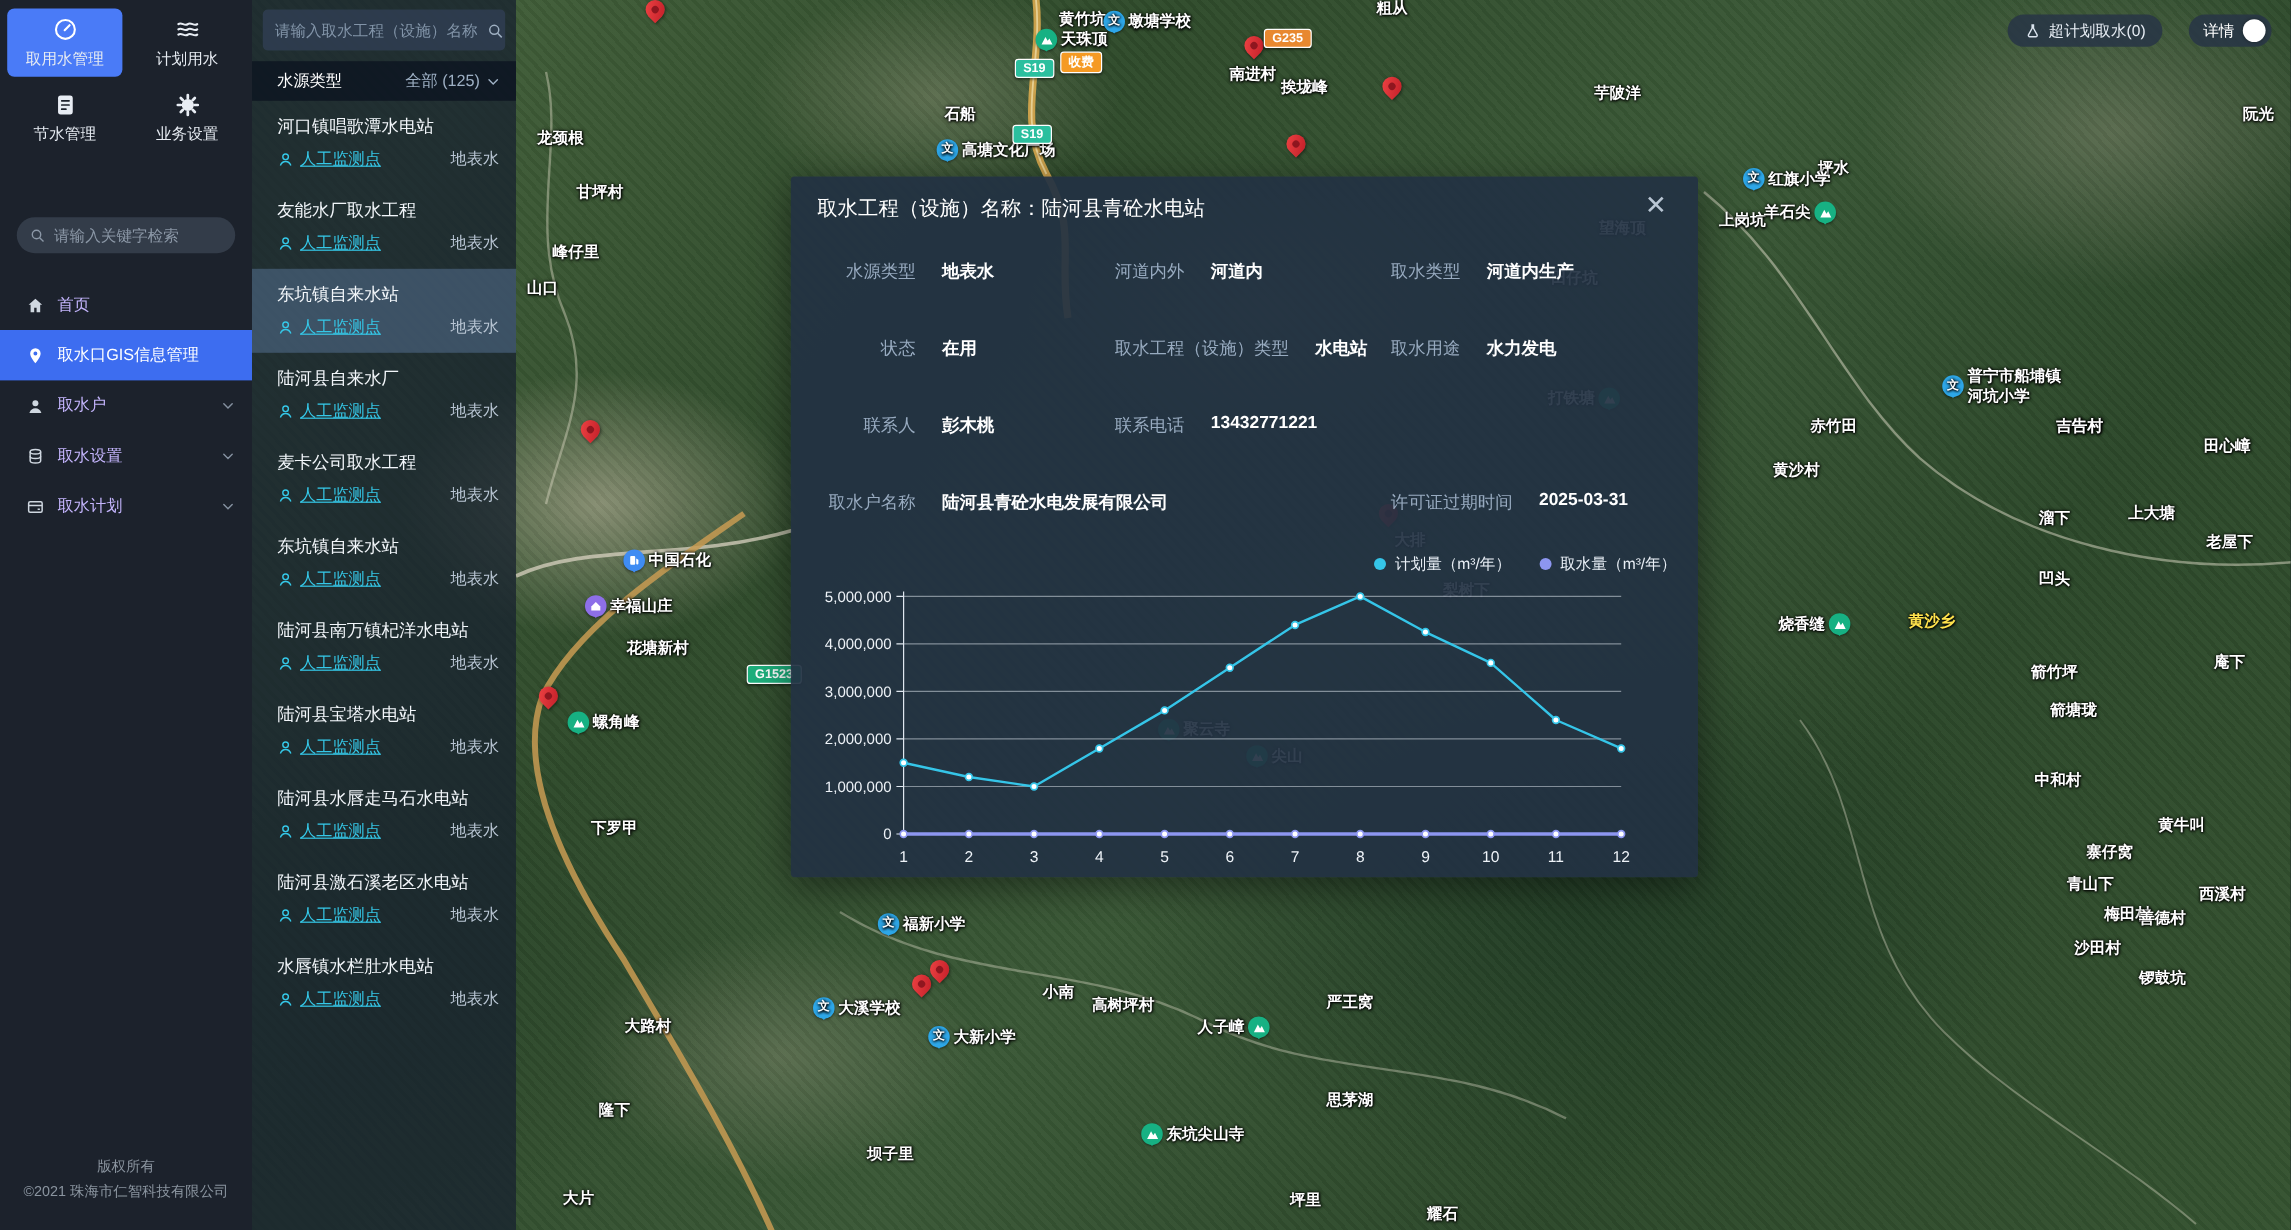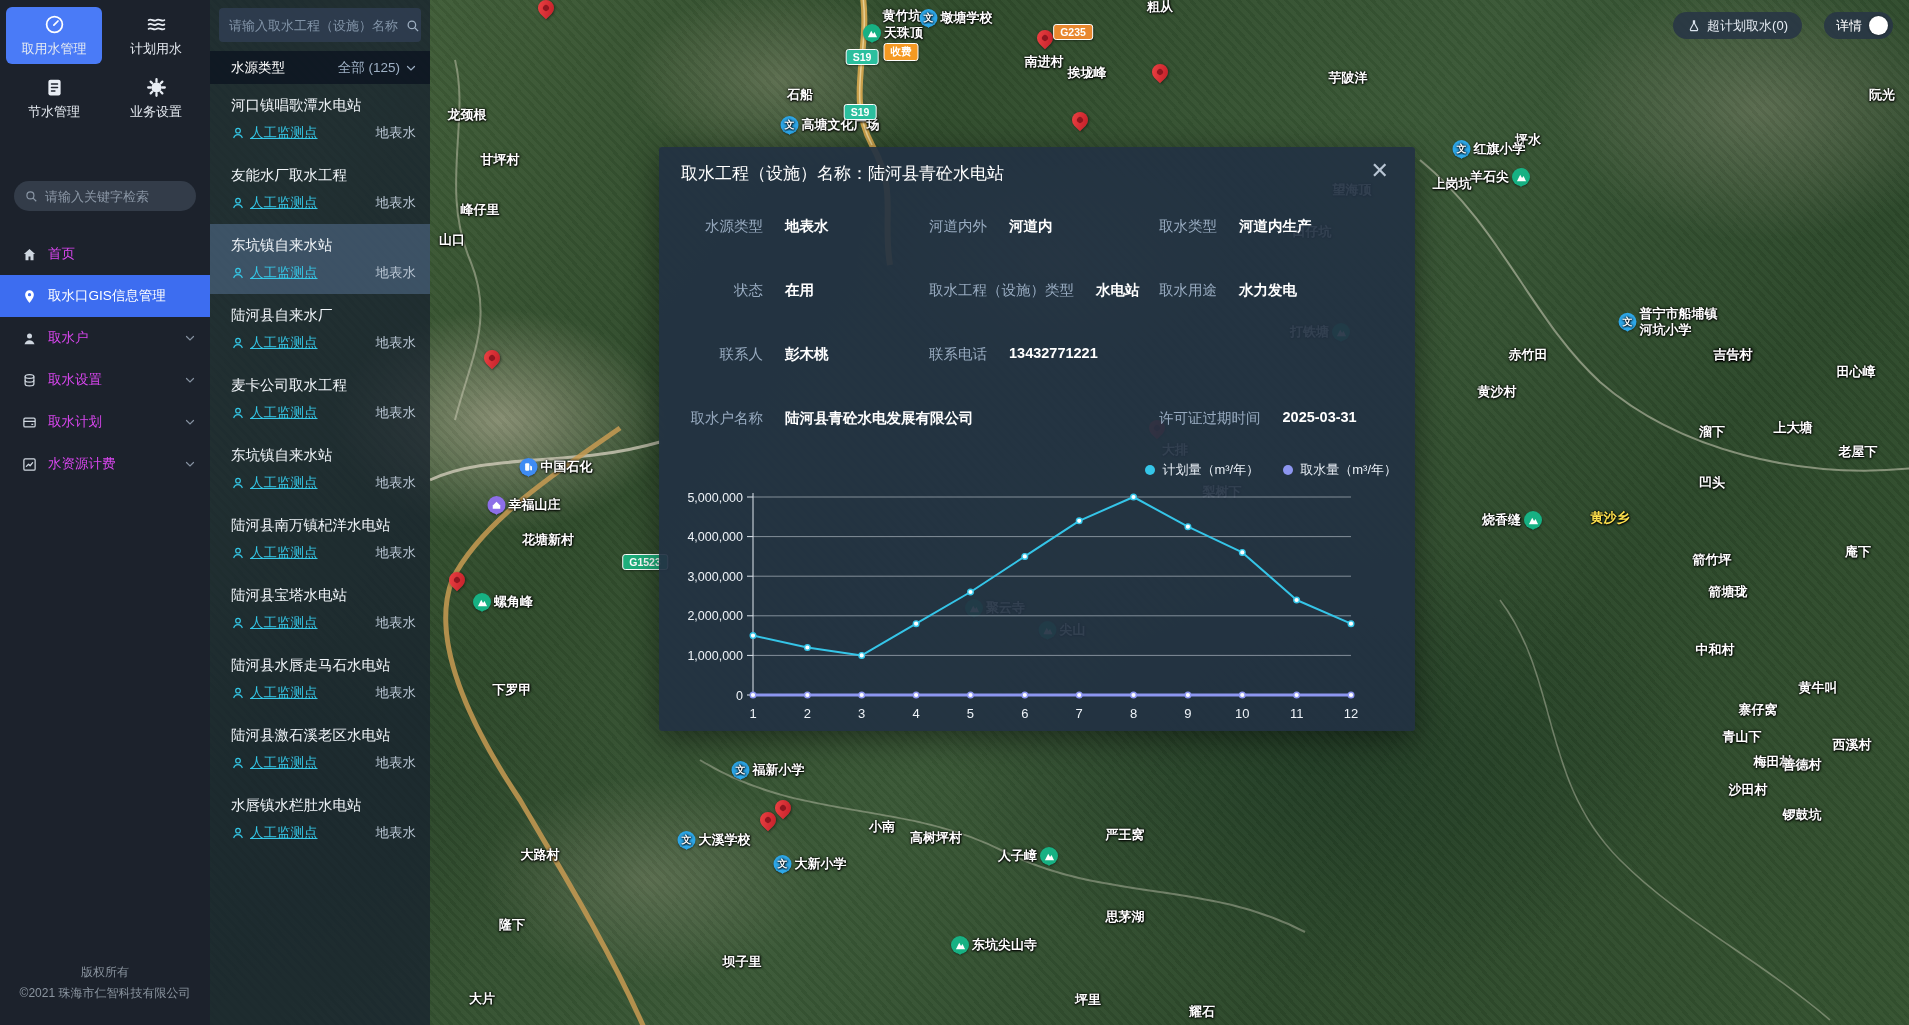--- a/index.html
+++ b/index.html
@@ -51,21 +51,21 @@
   .tiles { display:grid; grid-template-columns:1fr 1fr; gap:6px; padding:7px 6px 0; }
   .tile { height:57px; border-radius:6px; display:flex; flex-direction:column; align-items:center;
     justify-content:center; gap:5px; color:#e6ebf2; font-size:13px; cursor:pointer; }
   .tile.active { background:#4a7bf7; }
   .side-search { margin:54px 14px 0; height:30px; background:#333c49; border-radius:15px;
     display:flex; align-items:center; padding:0 10px; gap:7px; color:#8b97a6; }
   .side-search input { flex:1; background:transparent; border:none; outline:none; color:#a3a3a3; font-size:13px; }
   .side-search input::placeholder { color:#8b97a6; }
   .menu { margin-top:22px; }
   .menu-item { height:42px; display:flex; align-items:center; gap:11px; padding:0 14px 0 22px;
-    color:#d946ef; font-size:13.5px; cursor:pointer; }
+    color:#c4b5fd; font-size:13.5px; cursor:pointer; }
   .menu-item.active { background:#3d6df0; color:#fff; }
   .menu-item .grow { flex:1; }
   .menu-item .chev { color:#8591a0; display:flex; }
   .copyright { position:absolute; bottom:22px; width:100%; text-align:center; color:#8a949f;
     font-size:12px; line-height:1.7; }
 
   
   .list-panel { position:absolute; left:210px; top:0; bottom:0; width:220px;
     background:rgba(24,34,48,.78); z-index:5; }
   .lp-search { margin:8px 9px 0; height:34px; background:rgba(47,61,79,.92); border-radius:4px;
@@ -349,35 +349,20 @@
           </span>
         </div>
         <div class="menu-item">
           <span style="display: flex;">
             <svg viewBox="0 0 24 24" width="15" height="15" fill="none" stroke="#cfd7e0" stroke-width="2">
               <rect x="3" y="5" width="18" height="14" rx="2"></rect>
               <path d="M3 10h18M15 15h3"></path>
             </svg>
           </span>
           <span>取水计划</span>
-          <span class="grow"></span>
-          <span class="chev">
-            <svg viewBox="0 0 24 24" width="12" height="12" fill="none" stroke="currentColor" stroke-width="2.4" stroke-linecap="round">
-              <path d="M5 9l7 7 7-7"></path>
-            </svg>
-          </span>
-        </div>
-        <div class="menu-item">
-          <span style="display: flex;">
-            <svg viewBox="0 0 24 24" width="15" height="15" fill="none" stroke="#cfd7e0" stroke-width="2">
-              <rect x="3" y="3" width="18" height="18" rx="2"></rect>
-              <path d="M7 15l3.5-3.5 2.5 2.5L17 9" stroke-linecap="round" stroke-linejoin="round"></path>
-            </svg>
-          </span>
-          <span>水资源计费</span>
           <span class="grow"></span>
           <span class="chev">
             <svg viewBox="0 0 24 24" width="12" height="12" fill="none" stroke="currentColor" stroke-width="2.4" stroke-linecap="round">
               <path d="M5 9l7 7 7-7"></path>
             </svg>
           </span>
         </div>
       </nav>
     <div class="copyright">
       <div>版权所有</div>

